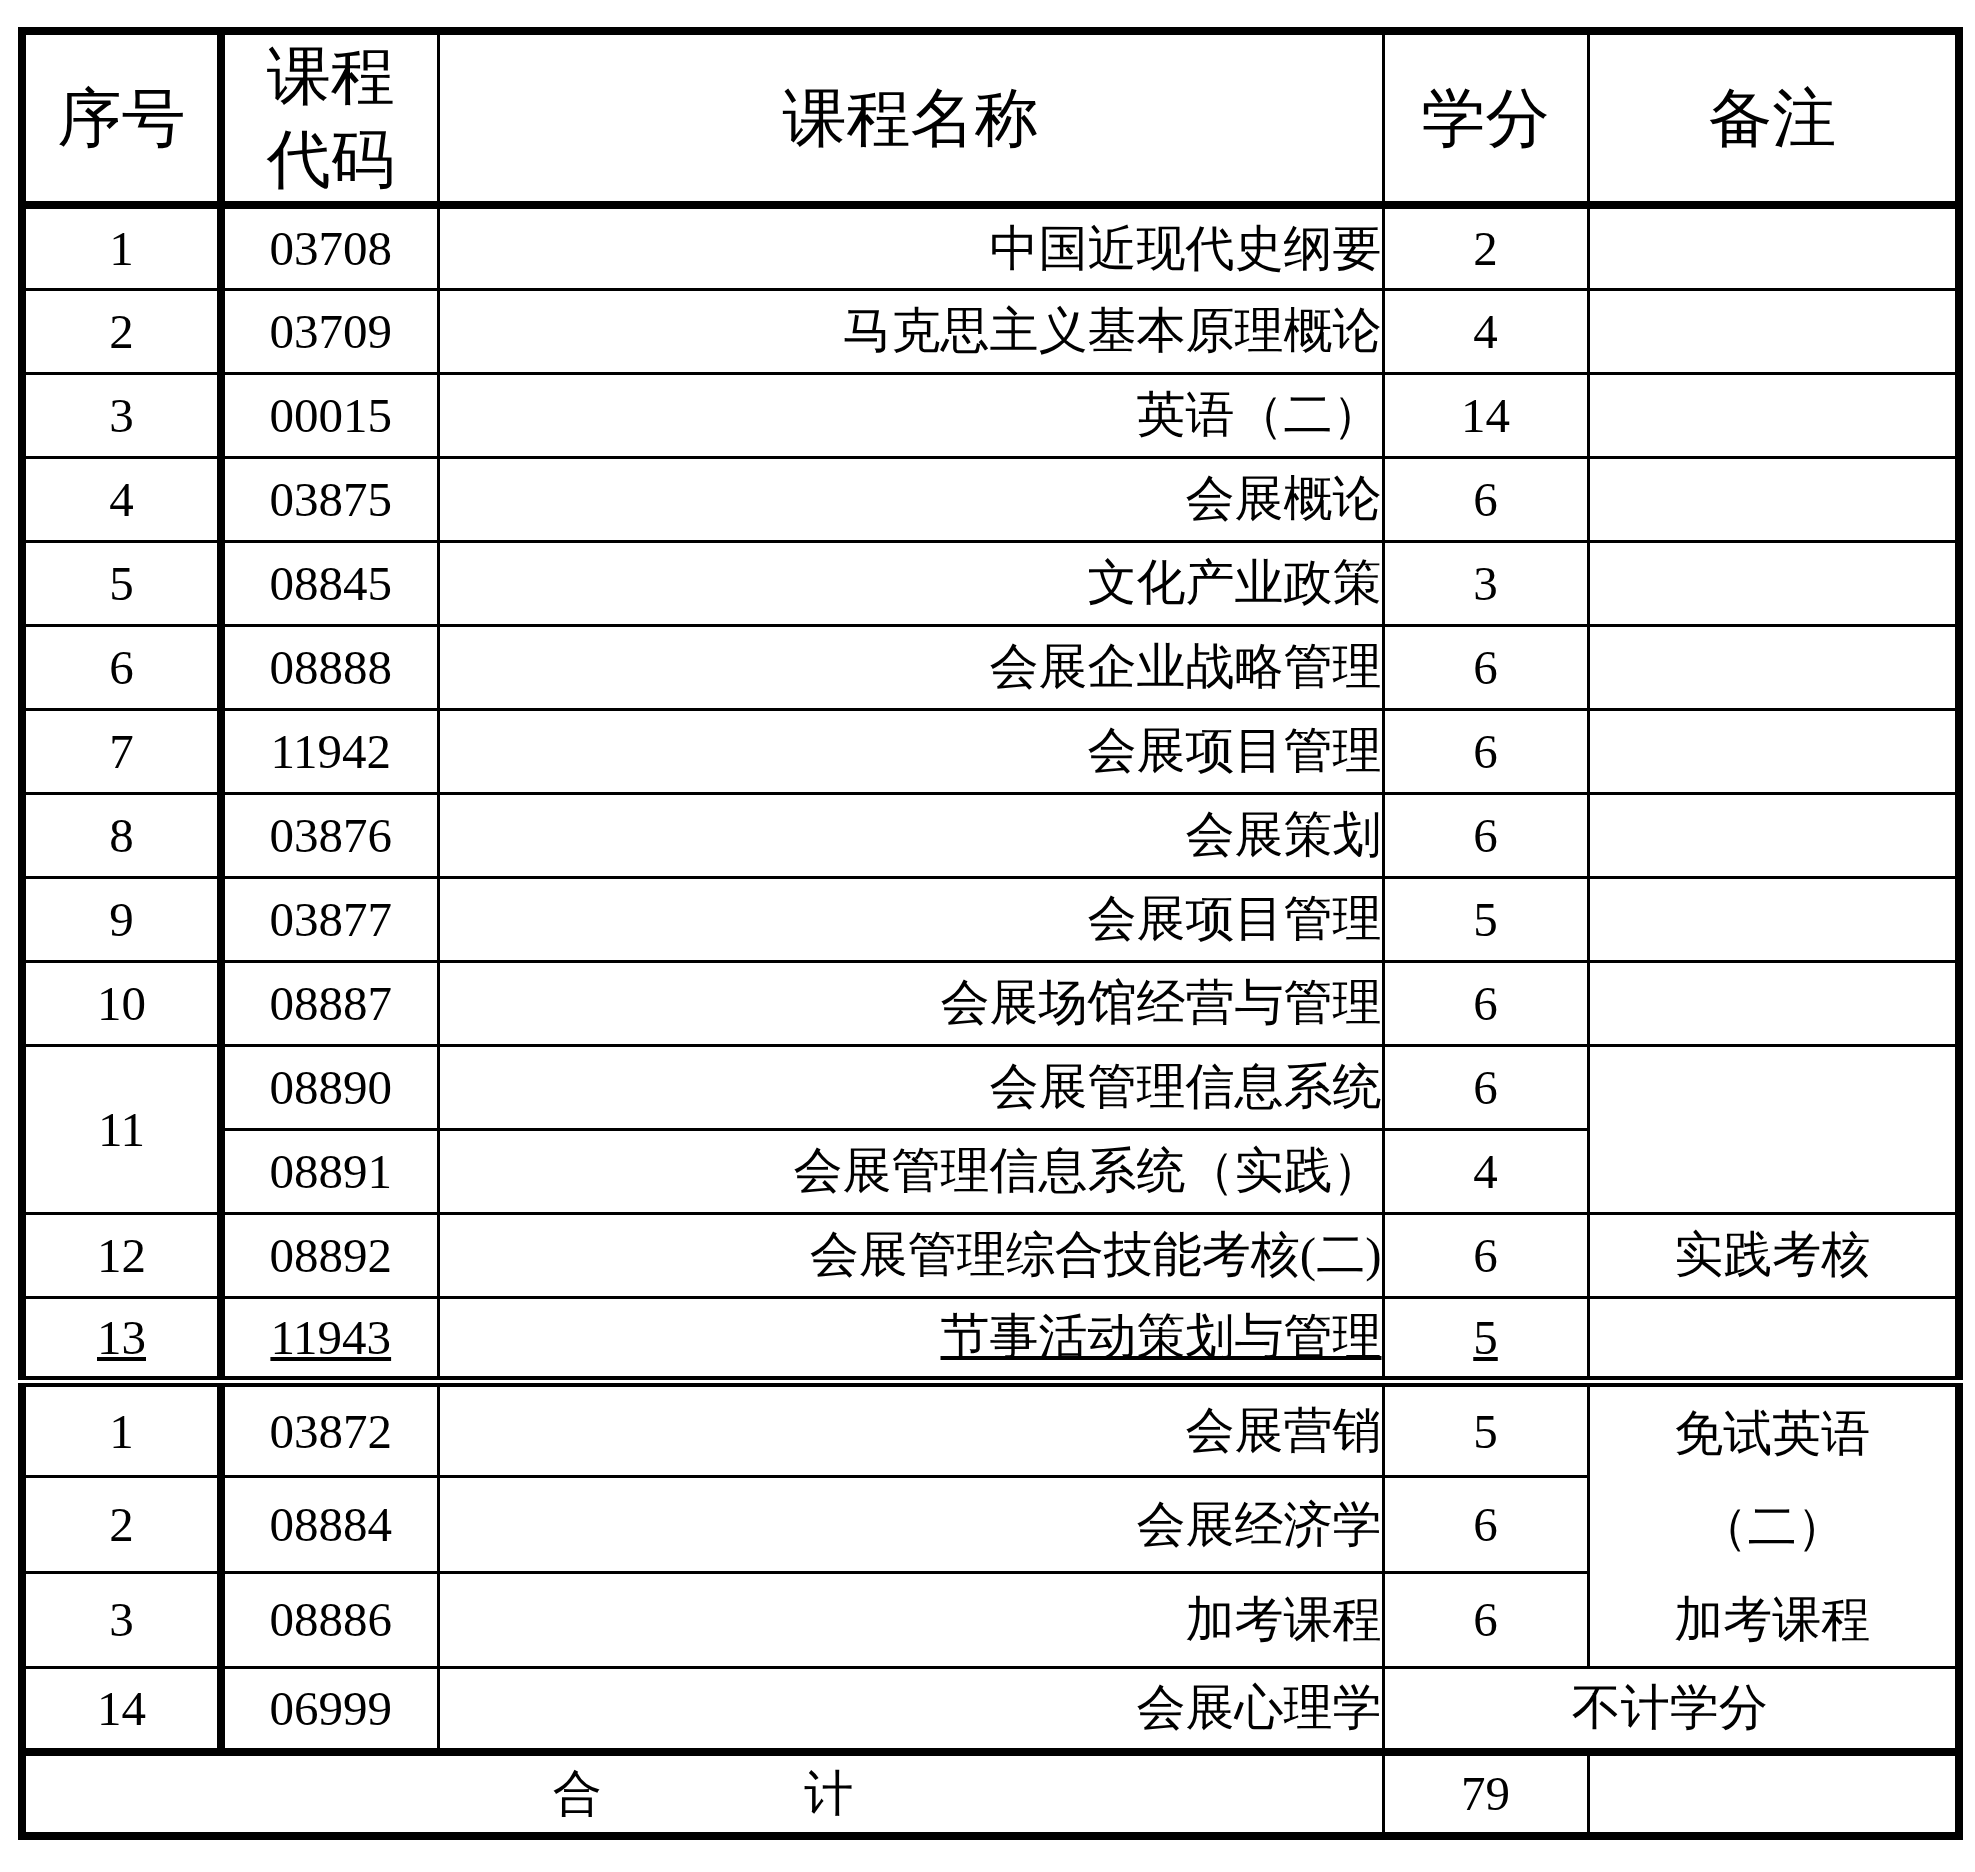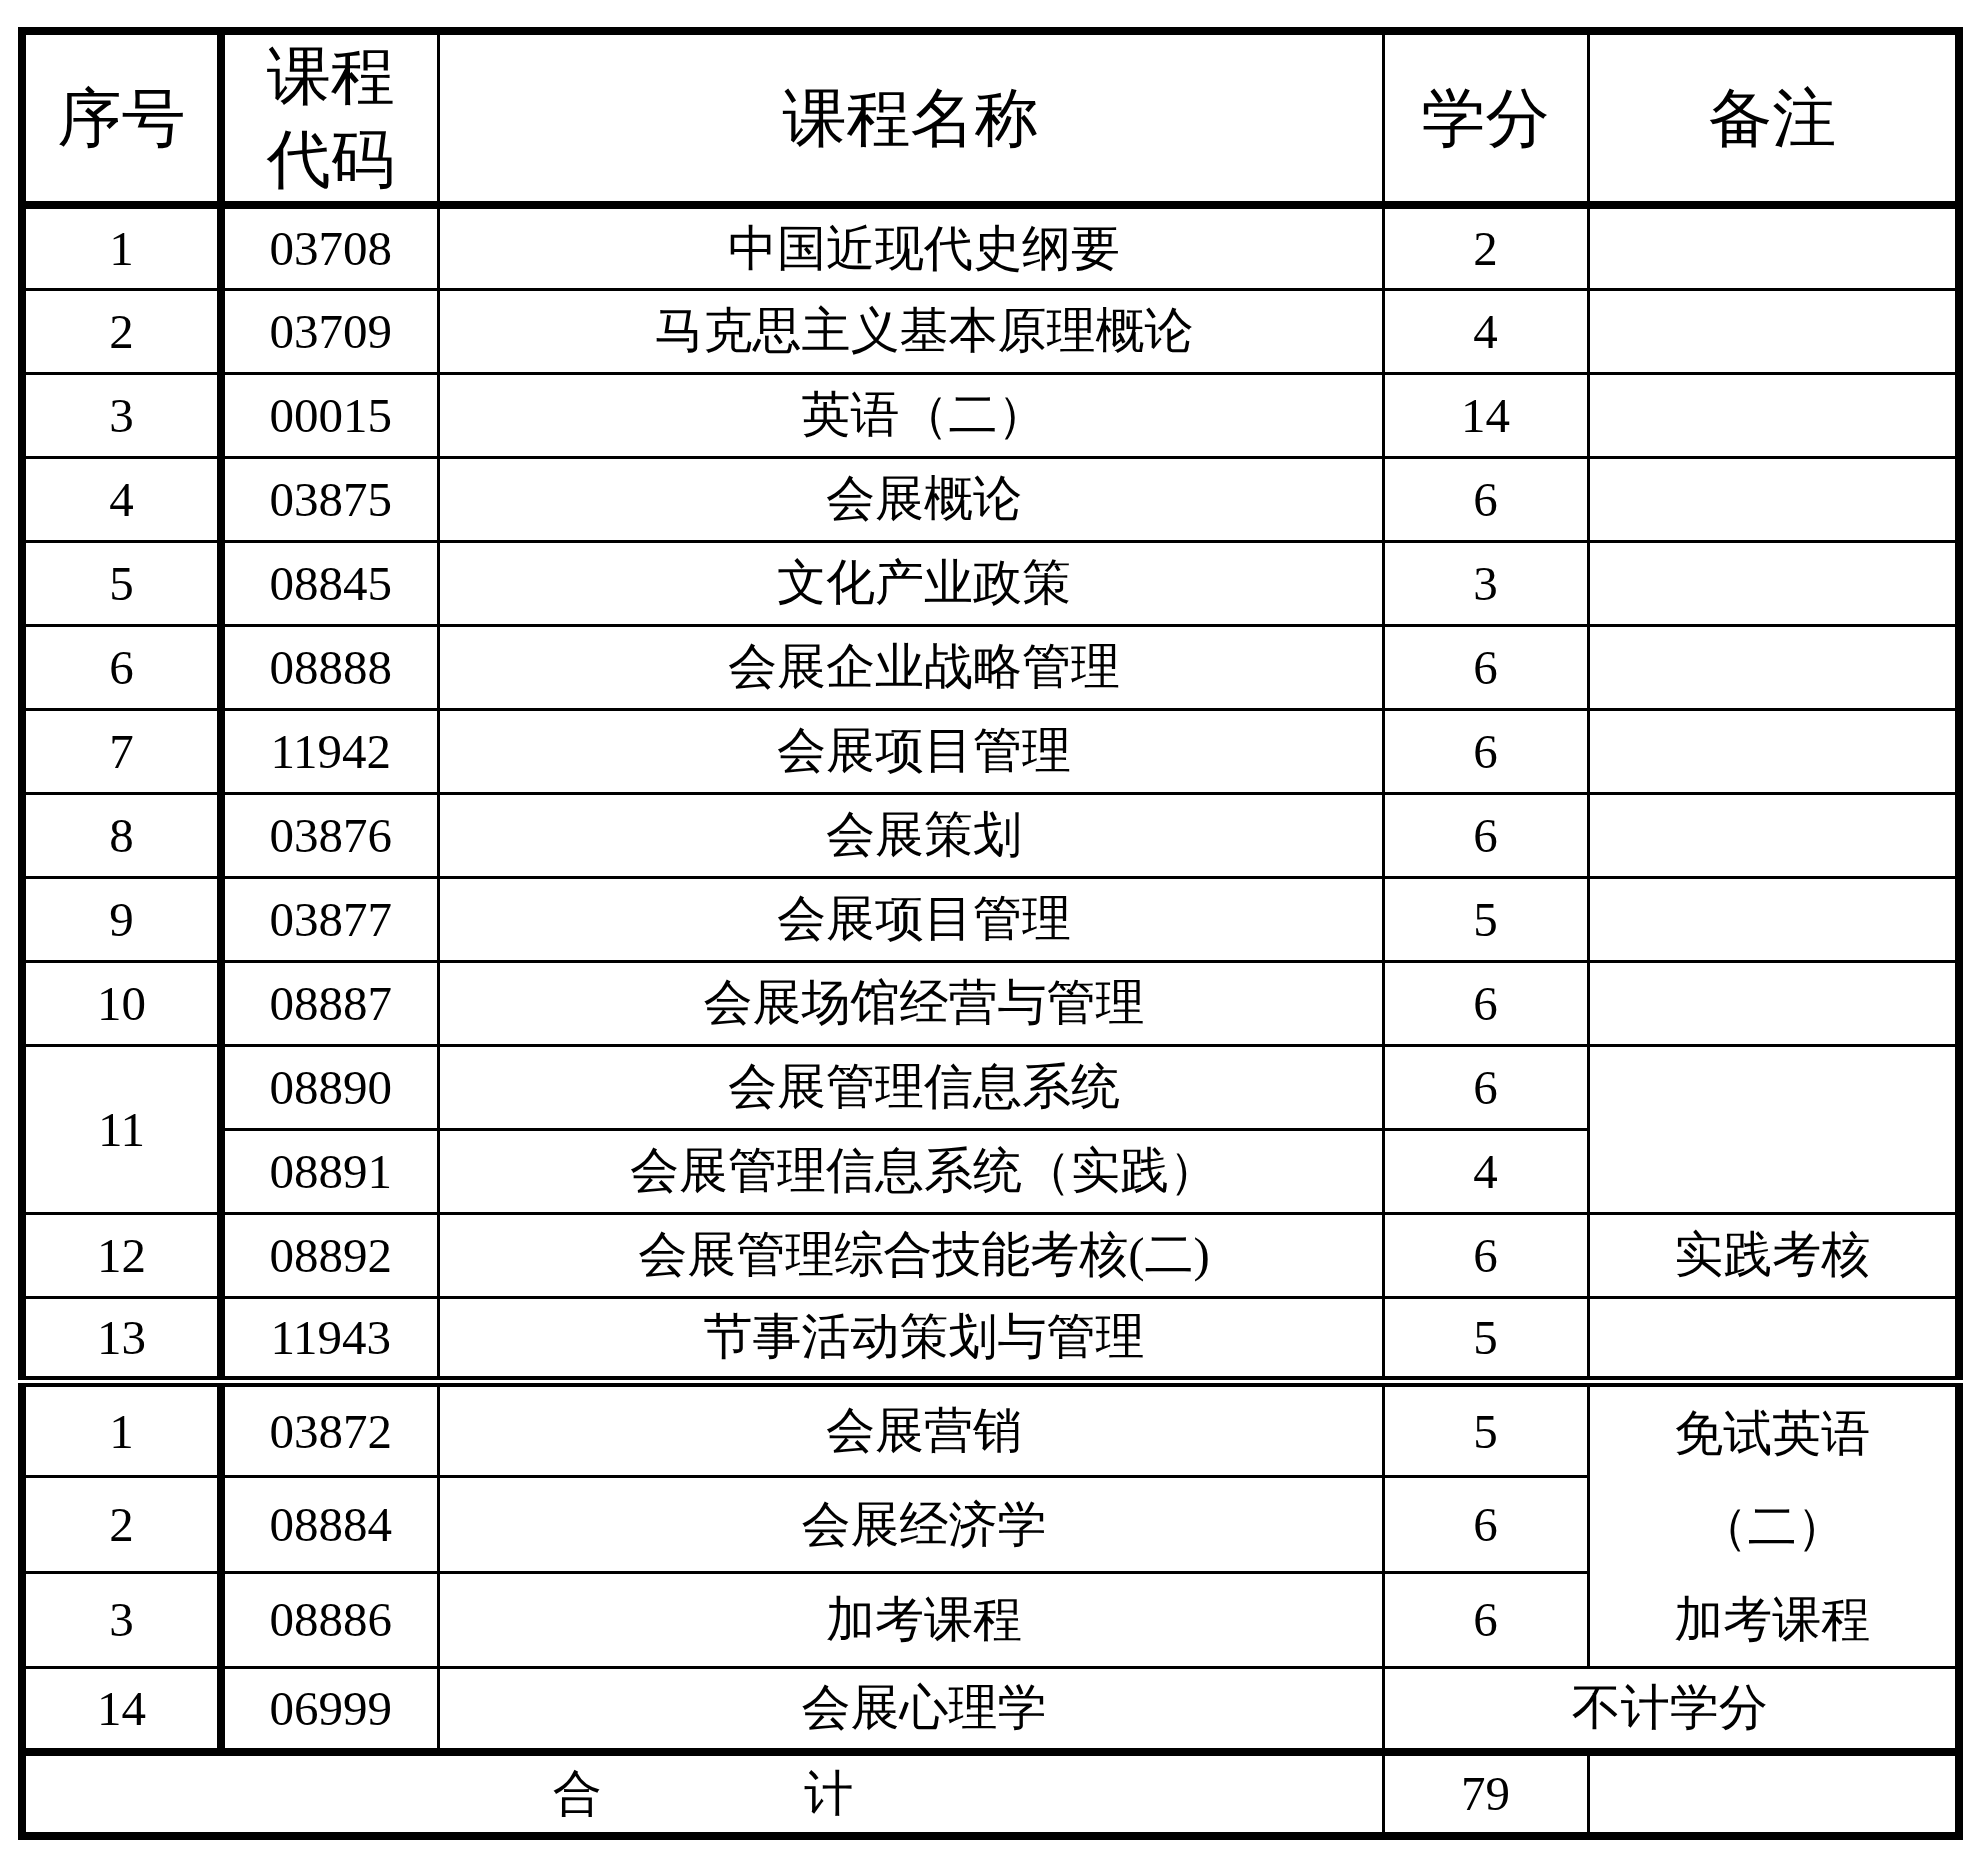--- a/index.html
+++ b/index.html
@@ -46,27 +46,28 @@
     border-bottom-width: 8.3px;
   }
   .two-line {
     white-space: pre-line;
     line-height: 1.3;
   }
   
   .index-cell { border-right-width: 8.3px; }
 
   .name-cell {
-    text-align: center;
+    text-align: right;
     padding-left: 27px;
     margin-left: 23px;
   }
   
   tr.section-end th, tr.section-end td {
     border-bottom: 11px double #000000;
+    text-decoration: underline;
   }
   
   tr.last-course-row td { border-bottom-width: 8.3px; }
 
   .remark-multiline {
     white-space: pre-line;
     line-height: 1.9;
     margin-left: 44px;
   }
   .total-label-cell { letter-spacing: 1.3px; }

